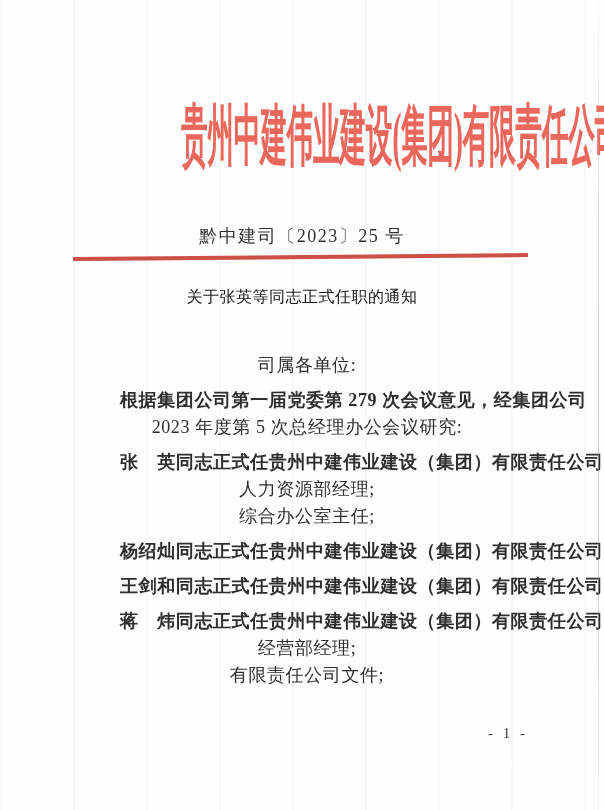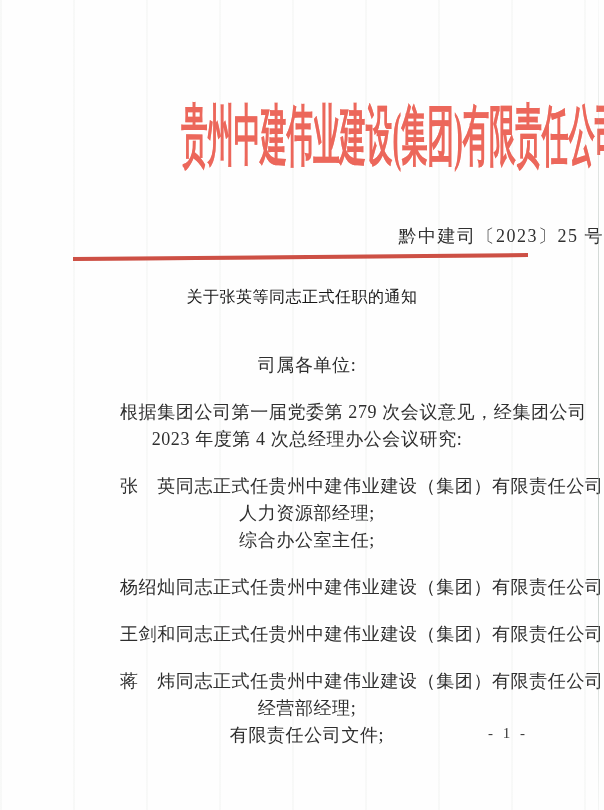--- a/index.html
+++ b/index.html
@@ -48,21 +48,21 @@
     transform: scaleX(0.40);
     transform-origin: 50% 50%;
     letter-spacing: 0px;
     text-shadow: 0 0 1px rgba(236,103,91,0.55);
   }
   .doc-number {
     position: absolute;
     top: 224px;
     left: 0;
     width: 100%;
-    text-align: right;
+    text-align: center;
     font-size: 18px;
     letter-spacing: 1.5px;
     color: #303030;
   }
   .red-rule {
     position: absolute;
     top: 255px;
     left: 73px;
     width: 455px;
     height: 3px;
@@ -92,21 +92,22 @@
     line-height: 27px;
     letter-spacing: 0.6px;
     color: #2e2e2e;
   }
   .body-line {
     white-space: nowrap;
     text-align: center;
   }
   .body-line.para-start {
     text-indent: 36px;
-    margin-top: 20px;
+    margin-top: 8px;
+    font-weight: bold;
   }
   .page-number {
     position: absolute;
     top: 725px;
     right: 76px;
     font-size: 15px;
     letter-spacing: 3px;
     color: #3a3a3a;
   }
 </style>
@@ -119,21 +120,21 @@
 
   <div class="doc-number">黔中建司〔2023〕25 号</div>
 
   <div class="red-rule"></div>
 
   <h1 class="doc-title">关于张英等同志正式任职的通知</h1>
 
   <div class="doc-body">
     <div class="body-line">司属各单位:</div>
     <div class="body-line para-start">根据集团公司第一届党委第 279 次会议意见，经集团公司</div>
-    <div class="body-line">2023 年度第 4 次总经理办公会议研究:</div>
+    <div class="body-line">2023 年度第 5 次总经理办公会议研究:</div>
     <div class="body-line para-start">张　英同志正式任贵州中建伟业建设（集团）有限责任公司</div>
     <div class="body-line">人力资源部经理;</div>
     <div class="body-line">综合办公室主任;</div>
     <div class="body-line para-start">杨绍灿同志正式任贵州中建伟业建设（集团）有限责任公司</div>
     <div class="body-line para-start">王剑和同志正式任贵州中建伟业建设（集团）有限责任公司</div>
     <div class="body-line para-start">蒋　炜同志正式任贵州中建伟业建设（集团）有限责任公司</div>
     <div class="body-line">经营部经理;</div>
     <div class="body-line">有限责任公司文件;</div>
   </div>
 

